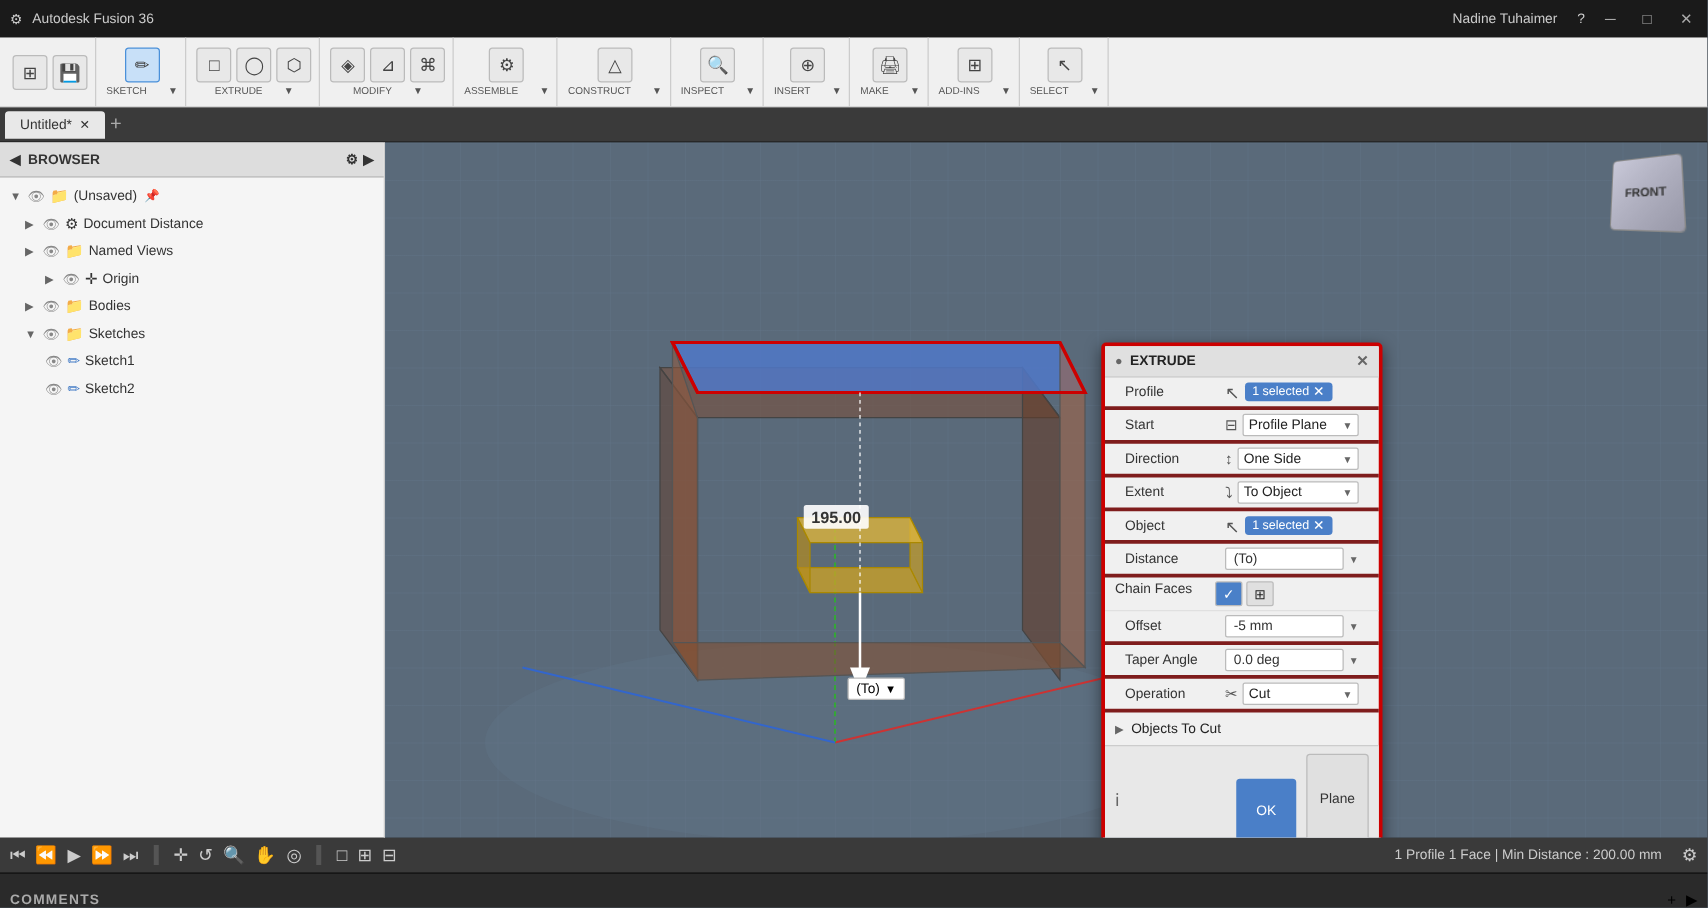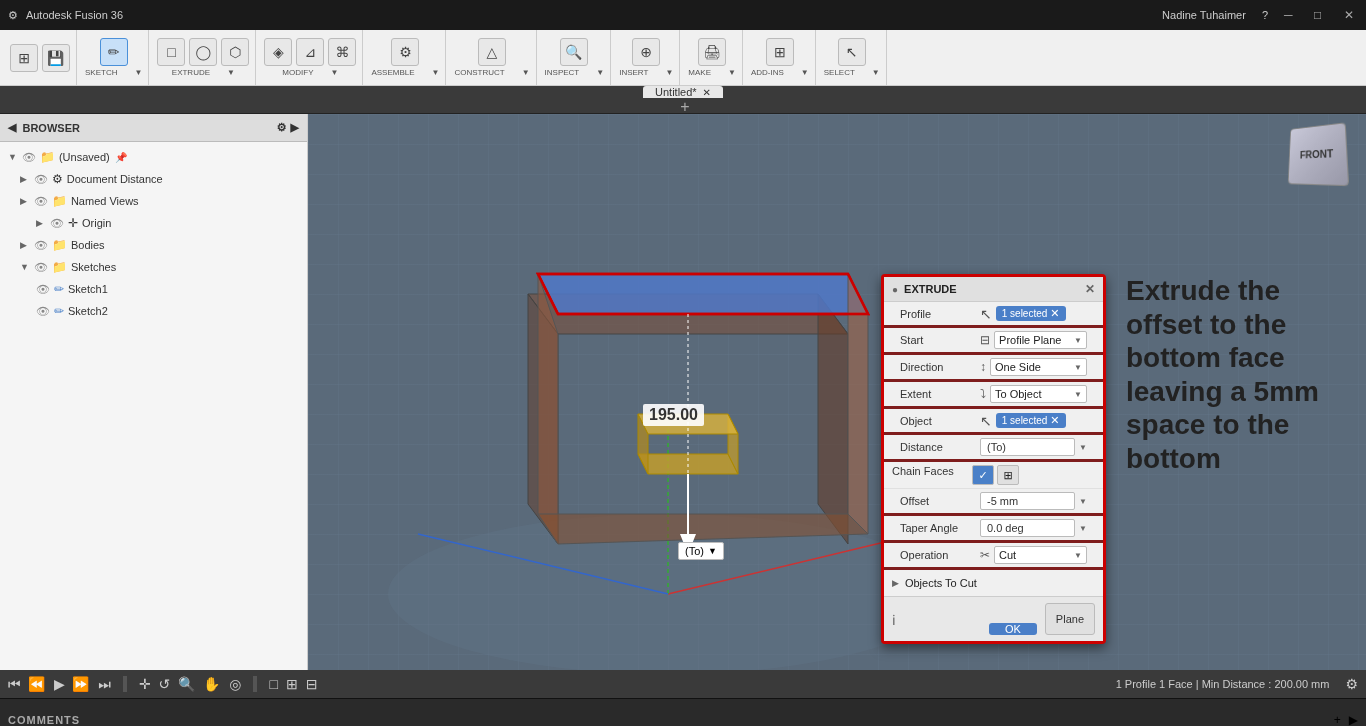--- a/index.html
+++ b/index.html
@@ -63,21 +63,20 @@
     .toolbar-label span { font-size: 8px; }
 
     
     #tab-bar {
       height: 28px;
       background: #3a3a3a;
       display: flex;
       align-items: center;
       padding: 0 4px;
       border-bottom: 1px solid #222;
-      flex-direction: column;
     }
     .tab {
       height: 22px;
       background: #5a5a5a;
       color: #eee;
       padding: 0 12px;
       display: flex;
       align-items: center;
       gap: 6px;
       font-size: 11px;
@@ -259,21 +258,21 @@
       align-items: center;
       justify-content: space-between;
       padding: 6px 8px;
       border-top: 1px solid #ccc;
       background: #e8e8e8;
     }
     .btn-ok {
       background: #4a7fc8;
       color: white;
       border: none;
-      padding: 0 16px;
+      padding: 20px 16px;
       border-radius: 3px;
       font-size: 11px;
       cursor: pointer;
       margin-top: 20px;
     }
     .btn-cancel {
       background: #e0e0e0;
       color: #333;
       border: 1px solid #bbb;
       padding: 4px 10px;
@@ -321,21 +320,21 @@
     }
 
     
     .measure-label {
       position: absolute;
       top: 290px;
       left: 335px;
       background: rgba(255,255,255,0.9);
       padding: 2px 6px;
       border-radius: 2px;
-      font-size: 16px;
+      font-size: 13px;
       font-weight: bold;
       color: #333;
     }
 
     
     .to-dropdown {
       position: absolute;
       bottom: 110px;
       left: 370px;
       background: white;
@@ -766,23 +765,20 @@
 
       <div id="extrude-footer">
         <span class="info-icon">ℹ</span>
         <div style="display:flex;gap:8px;">
           <button class="btn-ok">OK</button>
           <button class="btn-cancel">Plane</button>
         </div>
       </div>
     </div>
 
-    <div id="annotation">
-      <span>Extrude the offset to the bottom face leaving a 5mm space to the bottom</span>
-    </div>
 
   </div>
 </div>
 
 <div id="bottom-toolbar">
   <span class="bottom-toolbar-icon">⏮</span>
   <span class="bottom-toolbar-icon">⏪</span>
   <span class="bottom-toolbar-icon">▶</span>
   <span class="bottom-toolbar-icon">⏩</span>
   <span class="bottom-toolbar-icon">⏭</span>

